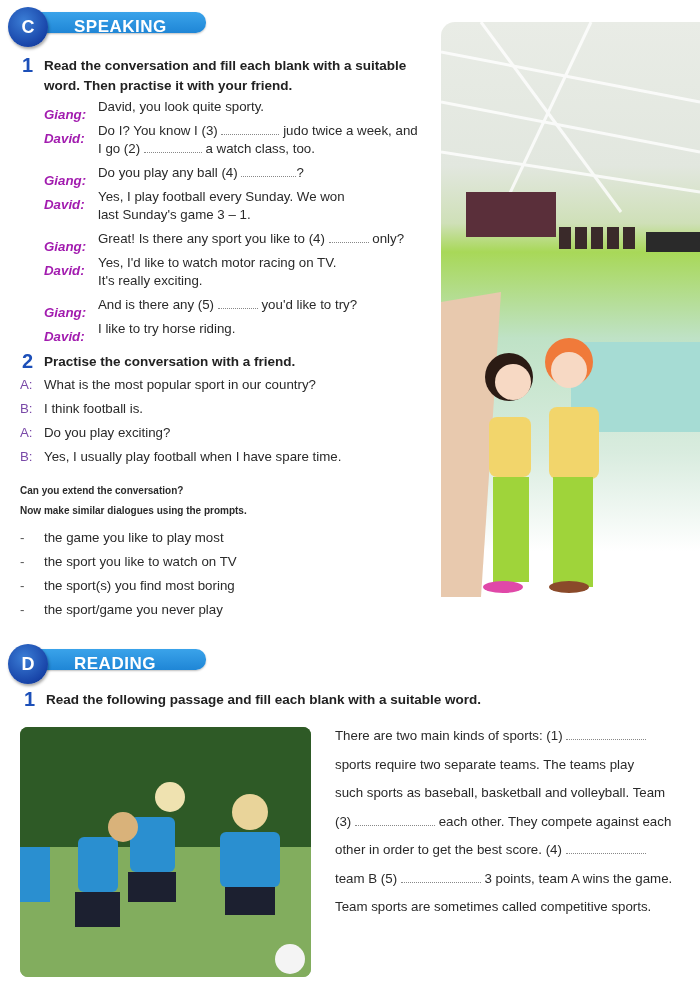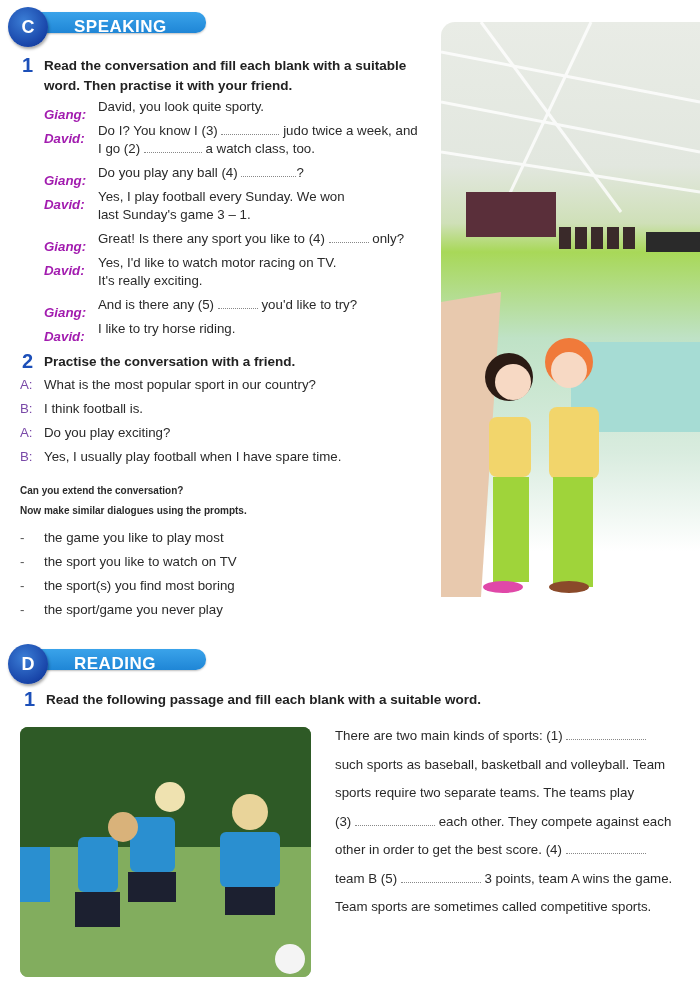--- a/index.html
+++ b/index.html
@@ -198,19 +198,19 @@
       </g>
     <circle cx="230" cy="85" r="18" fill="#e9d49a"></circle>
     <circle cx="150" cy="70" r="15" fill="#efe2b0"></circle>
     <circle cx="103" cy="100" r="15" fill="#d9b27a"></circle>
     <circle cx="270" cy="232" r="15" fill="#f4f4f4"></circle>
   </svg>
 </div>
 
 <div class="passage">
   <div><span>There are two main kinds of sports: (1)</span> <span class="blank" style="width:80px;"></span></div>
+  <div><span>sports require two separate teams. The teams play</span></div>
   <div><span>such sports as baseball, basketball and volleyball. Team</span></div>
-  <div><span>sports require two separate teams. The teams play</span></div>
   <div><span>(3)</span> <span class="blank" style="width:80px;"></span> <span>each other. They compete against each</span></div>
   <div><span>other in order to get the best score. (4)</span> <span class="blank" style="width:80px;"></span></div>
   <div><span>team B (5)</span> <span class="blank" style="width:80px;"></span> <span>3 points, team A wins the game.</span></div>
   <div><span>Team sports are sometimes called competitive sports.</span></div>
 </div>
 
 </body></html>

